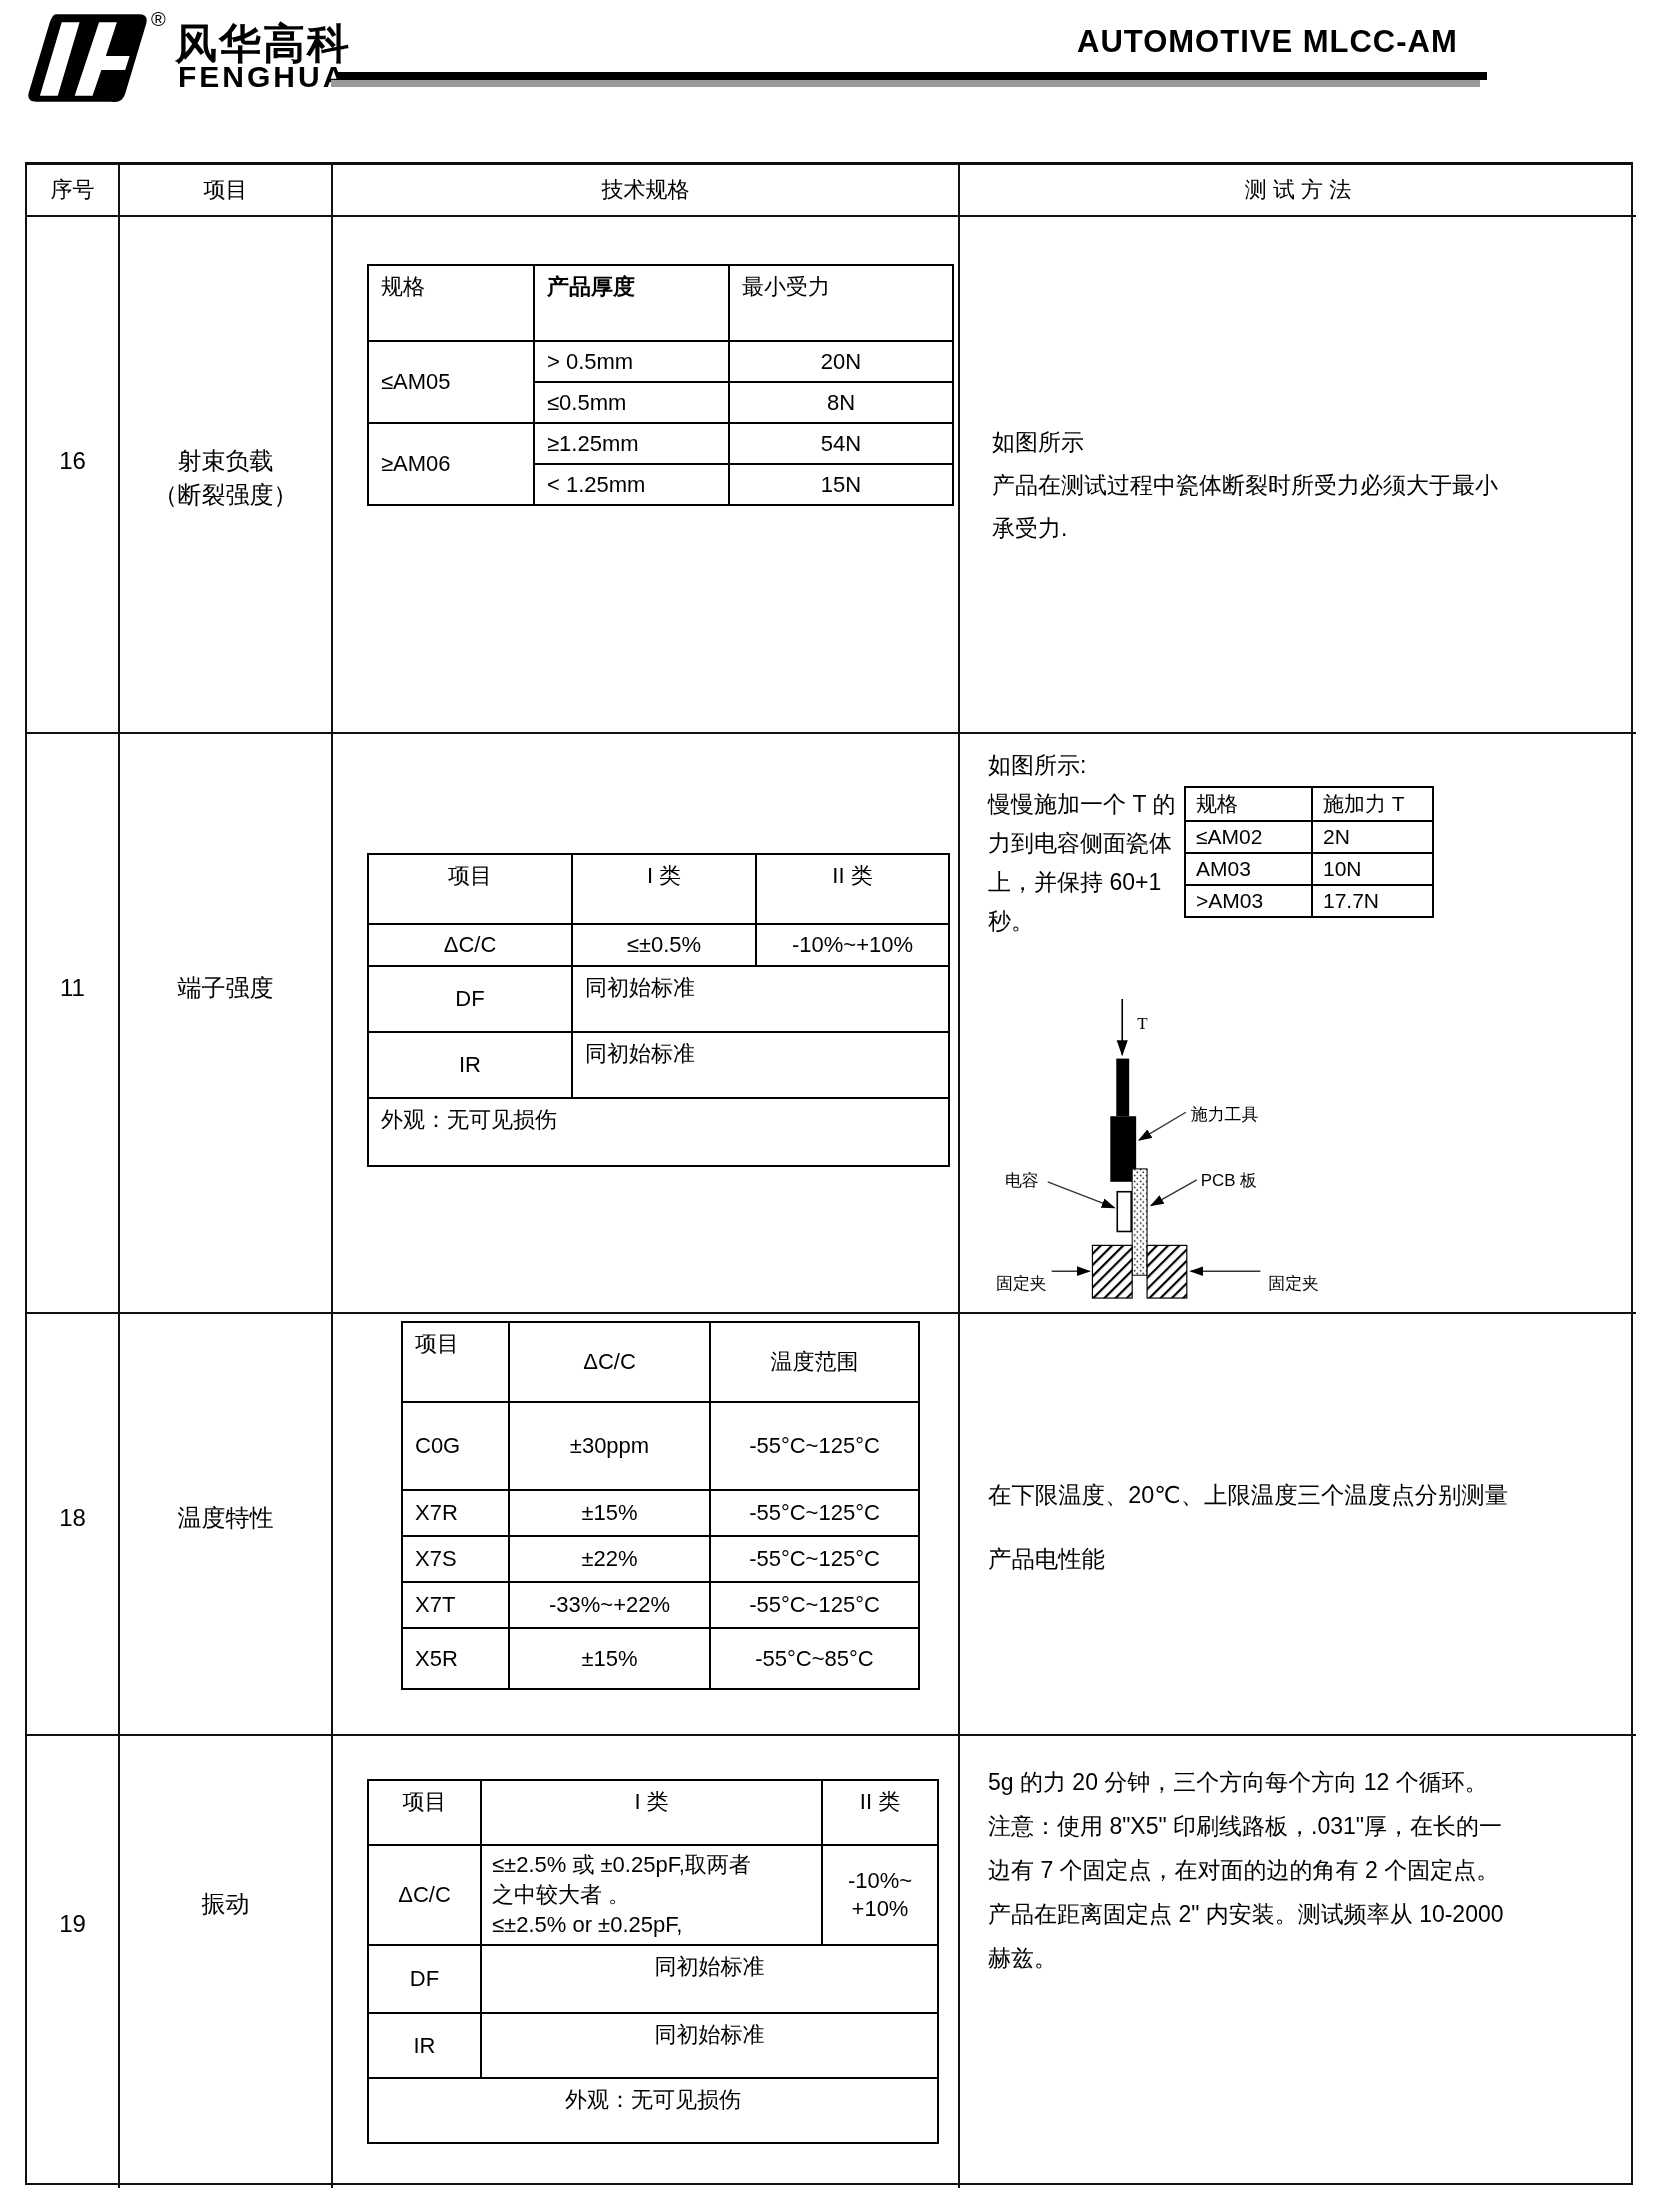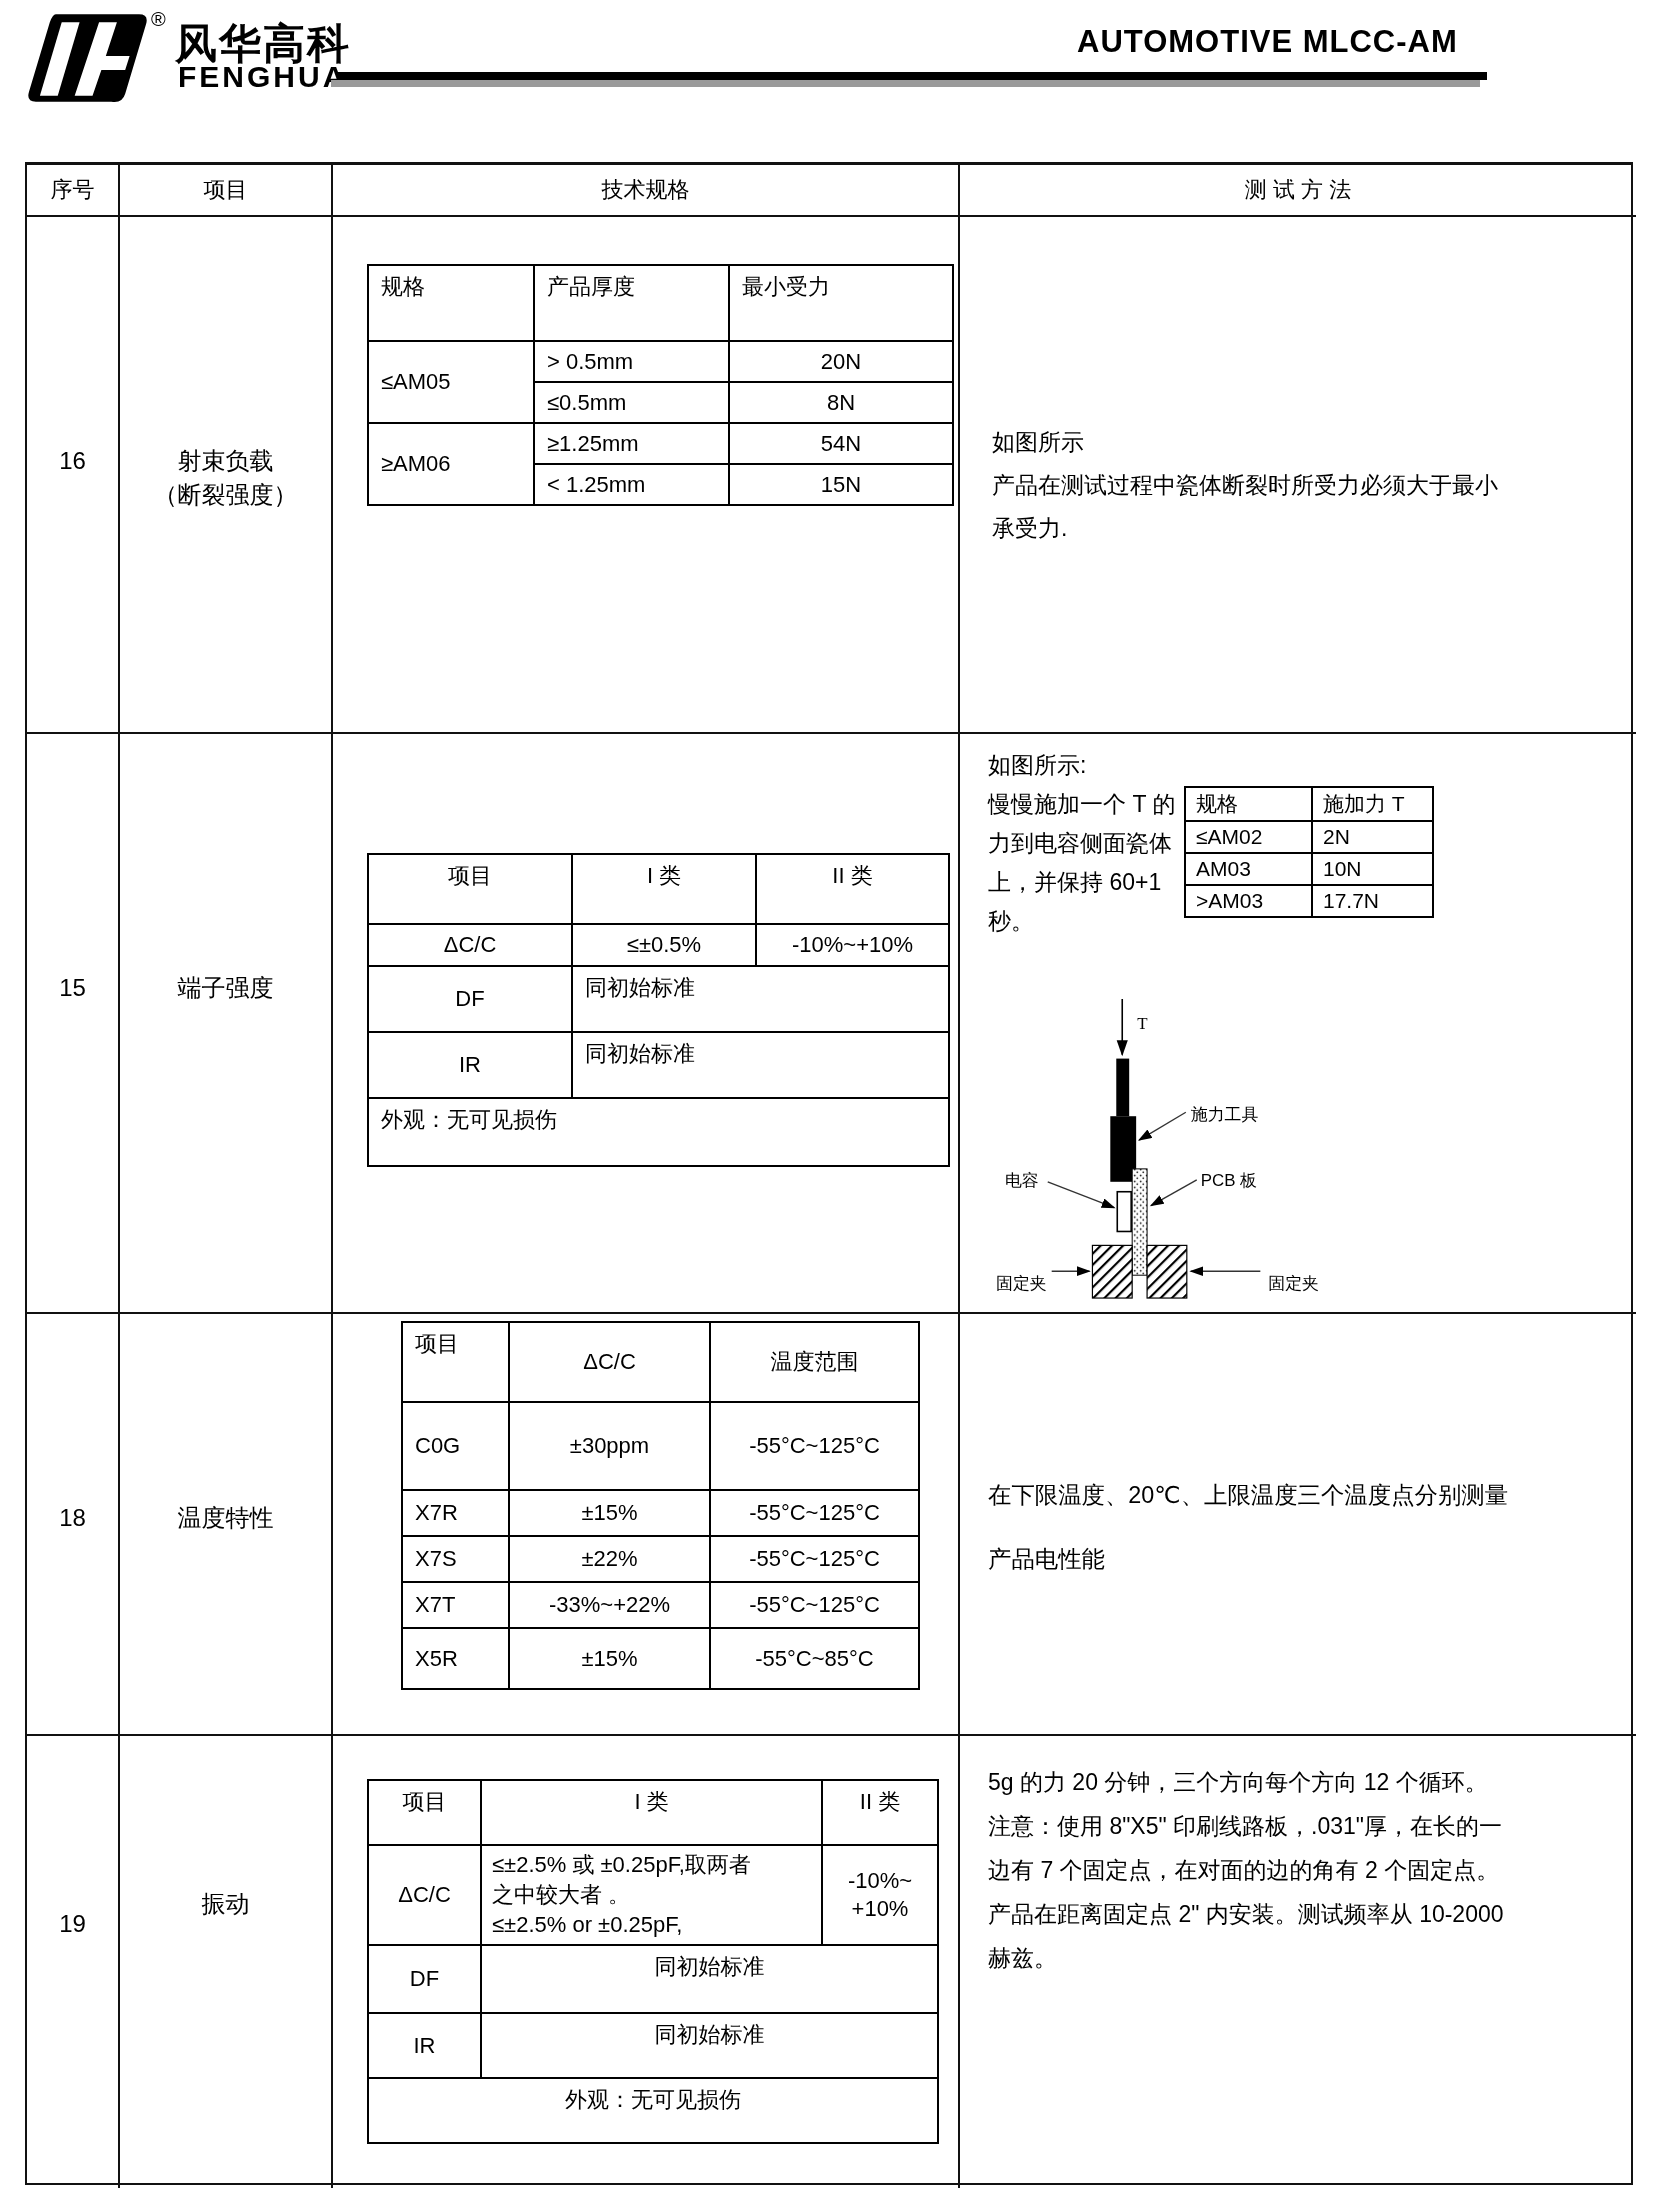--- a/index.html
+++ b/index.html
@@ -32,21 +32,21 @@
 
   
   table { border-collapse:collapse; table-layout:fixed; position:absolute; }
   td,th { border:2px solid #000; font-weight:normal; font-size:22px; box-sizing:border-box; }
   .vt { vertical-align:top; padding-top:6px; }
   .vm { vertical-align:middle; }
   .tl { text-align:left; padding-left:12px; }
   .tc { text-align:center; }
 
   .t16 { left:34px; top:47px; }
-  .t16 .c1 { width:166px; } .t16 .c2 { width:195px; } .t16 .c3 { width:224px; }
+  .t16 .c1 { width:166px; } .t16 .c2 { width:195px;font-weight:bold; } .t16 .c3 { width:224px; }
   .t16 .hdr { height:76px; } .t16 .d { height:41px; }
 
   .t17 { left:34px; top:119px; }
   .t17 .c1 { width:204px; } .t17 .c2 { width:184px; } .t17 .c3 { width:193px; }
   .t17 .hdr { height:70px; } .t17 .rdcc { height:42px; } .t17 .rdf { height:66px; } .t17 .rir { height:66px; } .t17 .rap { height:68px; }
 
   .t18 { left:68px; top:7px; }
   .t18 .c1 { width:107px; } .t18 .c2 { width:201px; } .t18 .c3 { width:209px; }
   .t18 .hdr { height:80px; } .t18 .r1 { height:88px; } .t18 .r2,.t18 .r3,.t18 .r4 { height:46px; } .t18 .r5 { height:61px; }
 
@@ -126,21 +126,21 @@
         </tr>
       </tbody>
         </table>
     </div>
     <div class="cell lc">
       <div class="mtext m16">如图所示
 产品在测试过程中瓷体断裂时所受力必须大于最小
 承受力.</div>
     </div>
 
-    <div class="cell ncell pt17">15</div>
+    <div class="cell ncell pt17">11</div>
     <div class="cell icell pt17">端子强度</div>
     <div class="cell">
       <table class="t17">
         <tbody>
             <tr class="hdr">
           <th class="c1 vt tc">项目</th>
           <th class="c2 vt tc">I 类</th>
           <th class="c3 vt tc">II 类</th>
         </tr>
         <tr class="rdcc">

